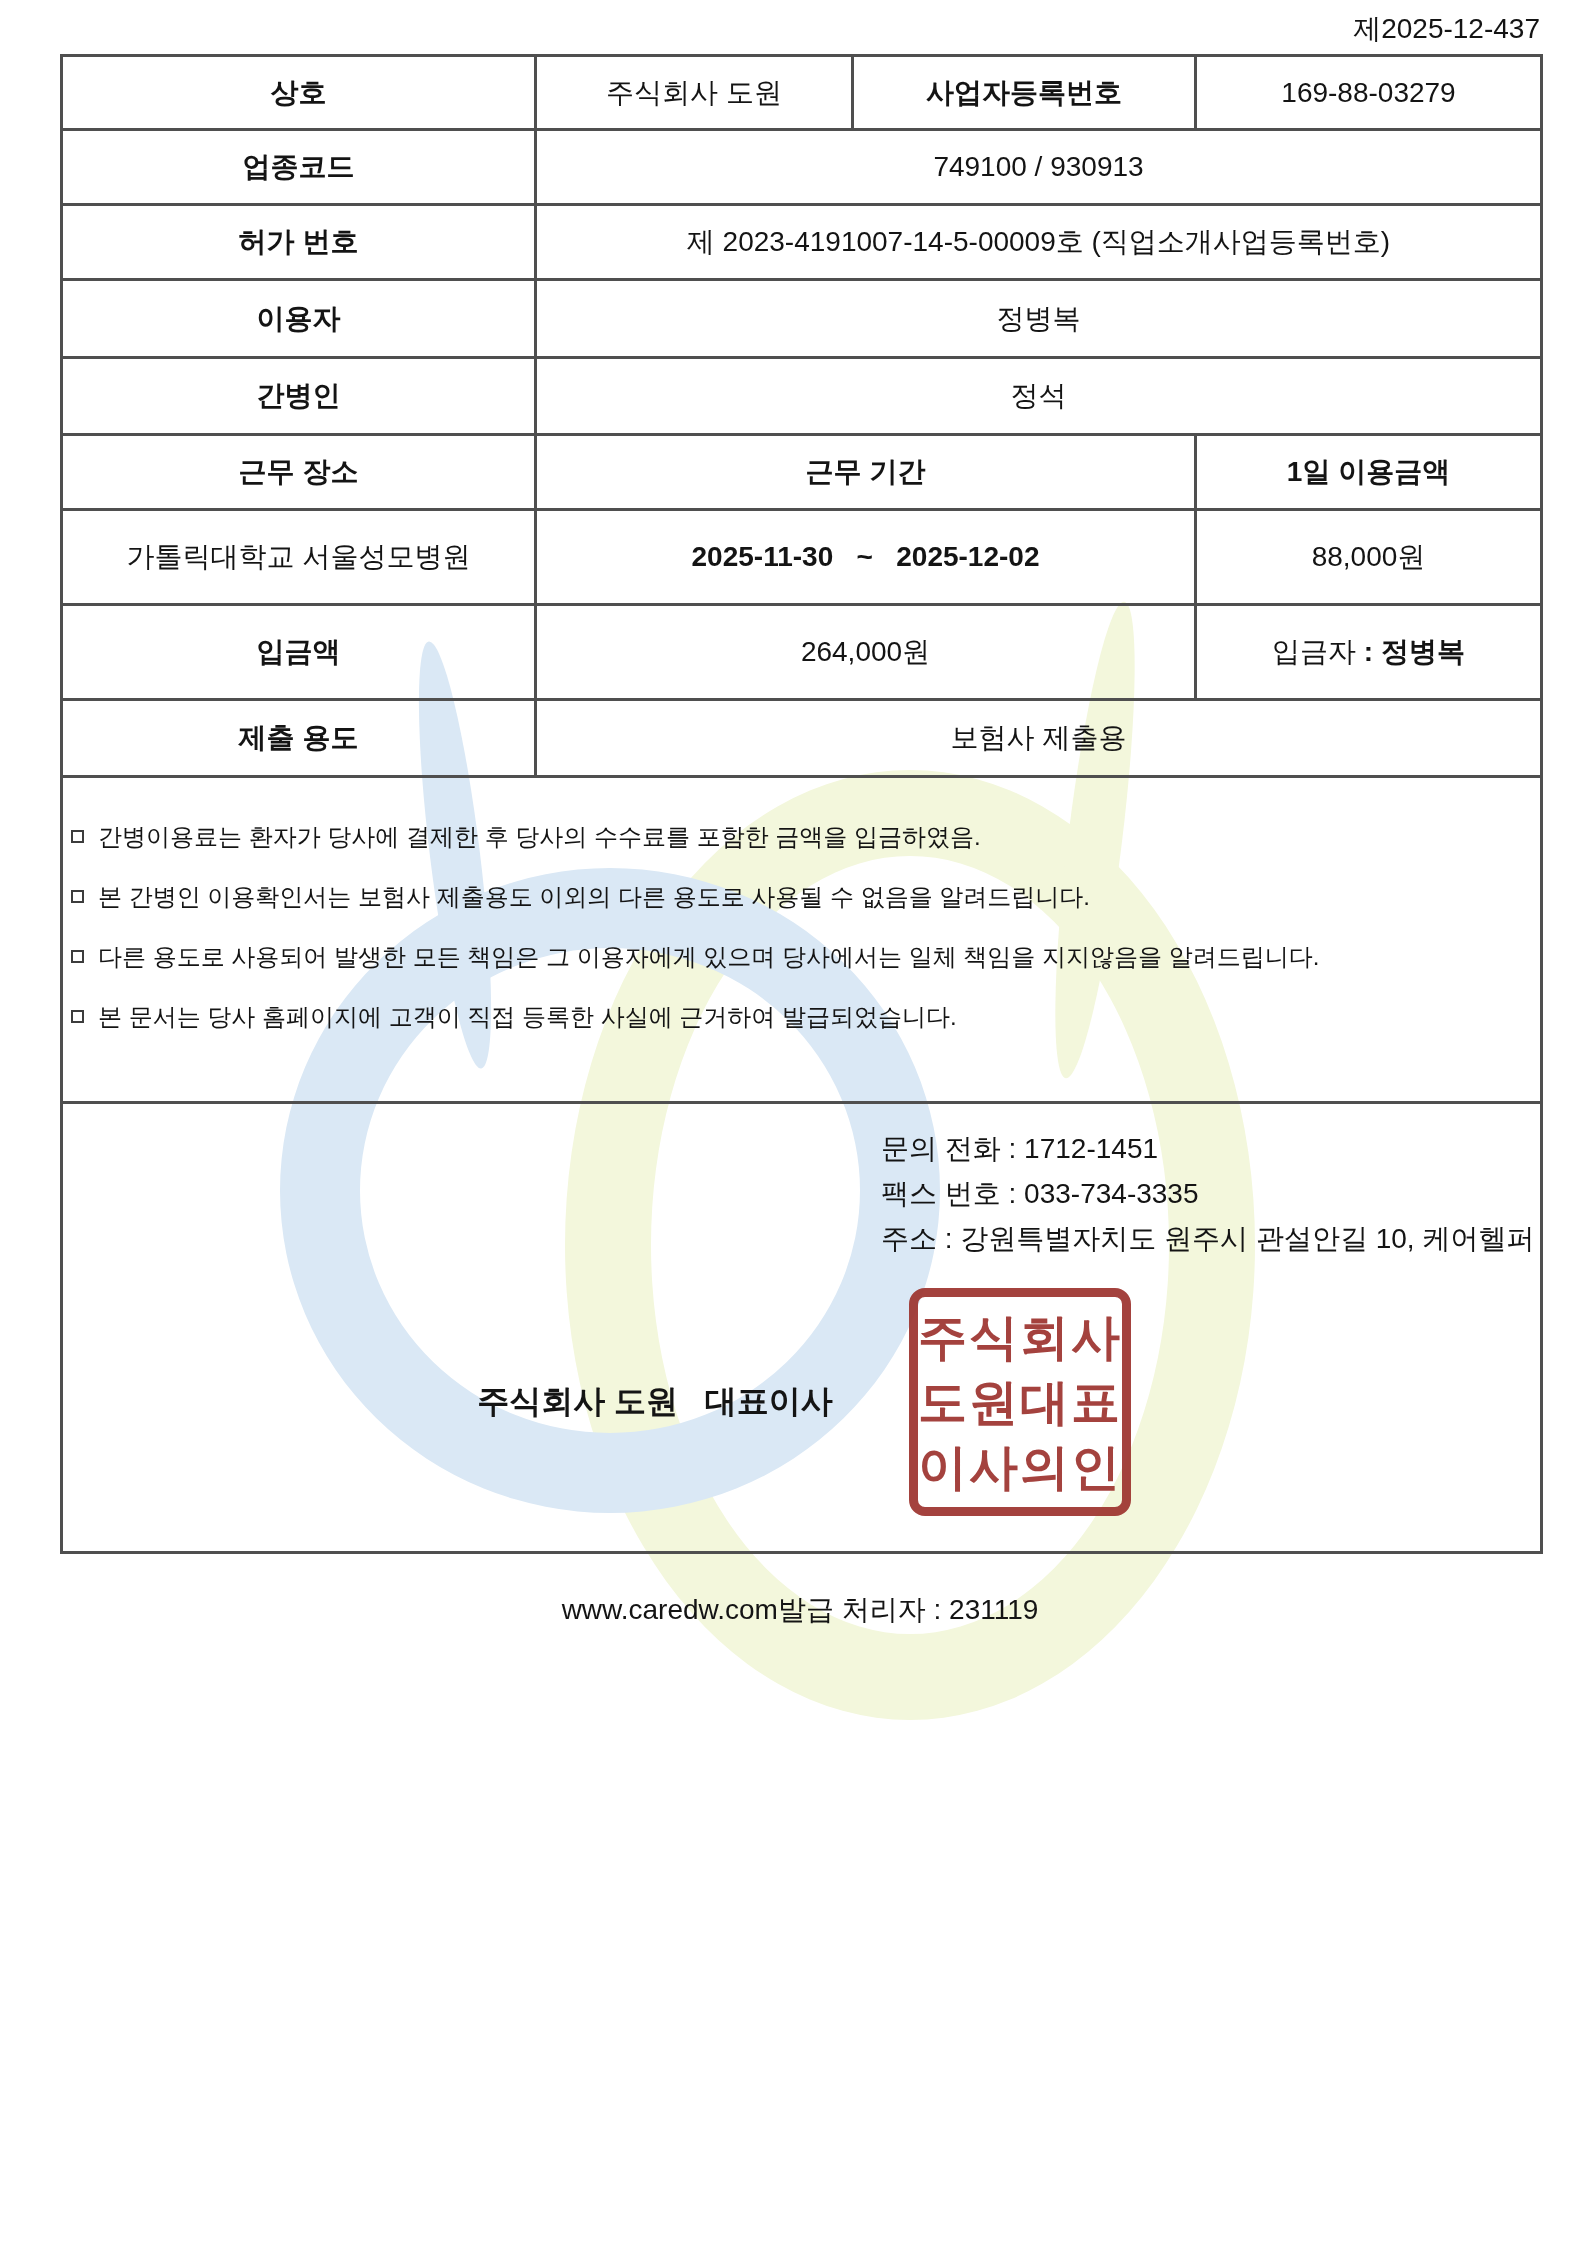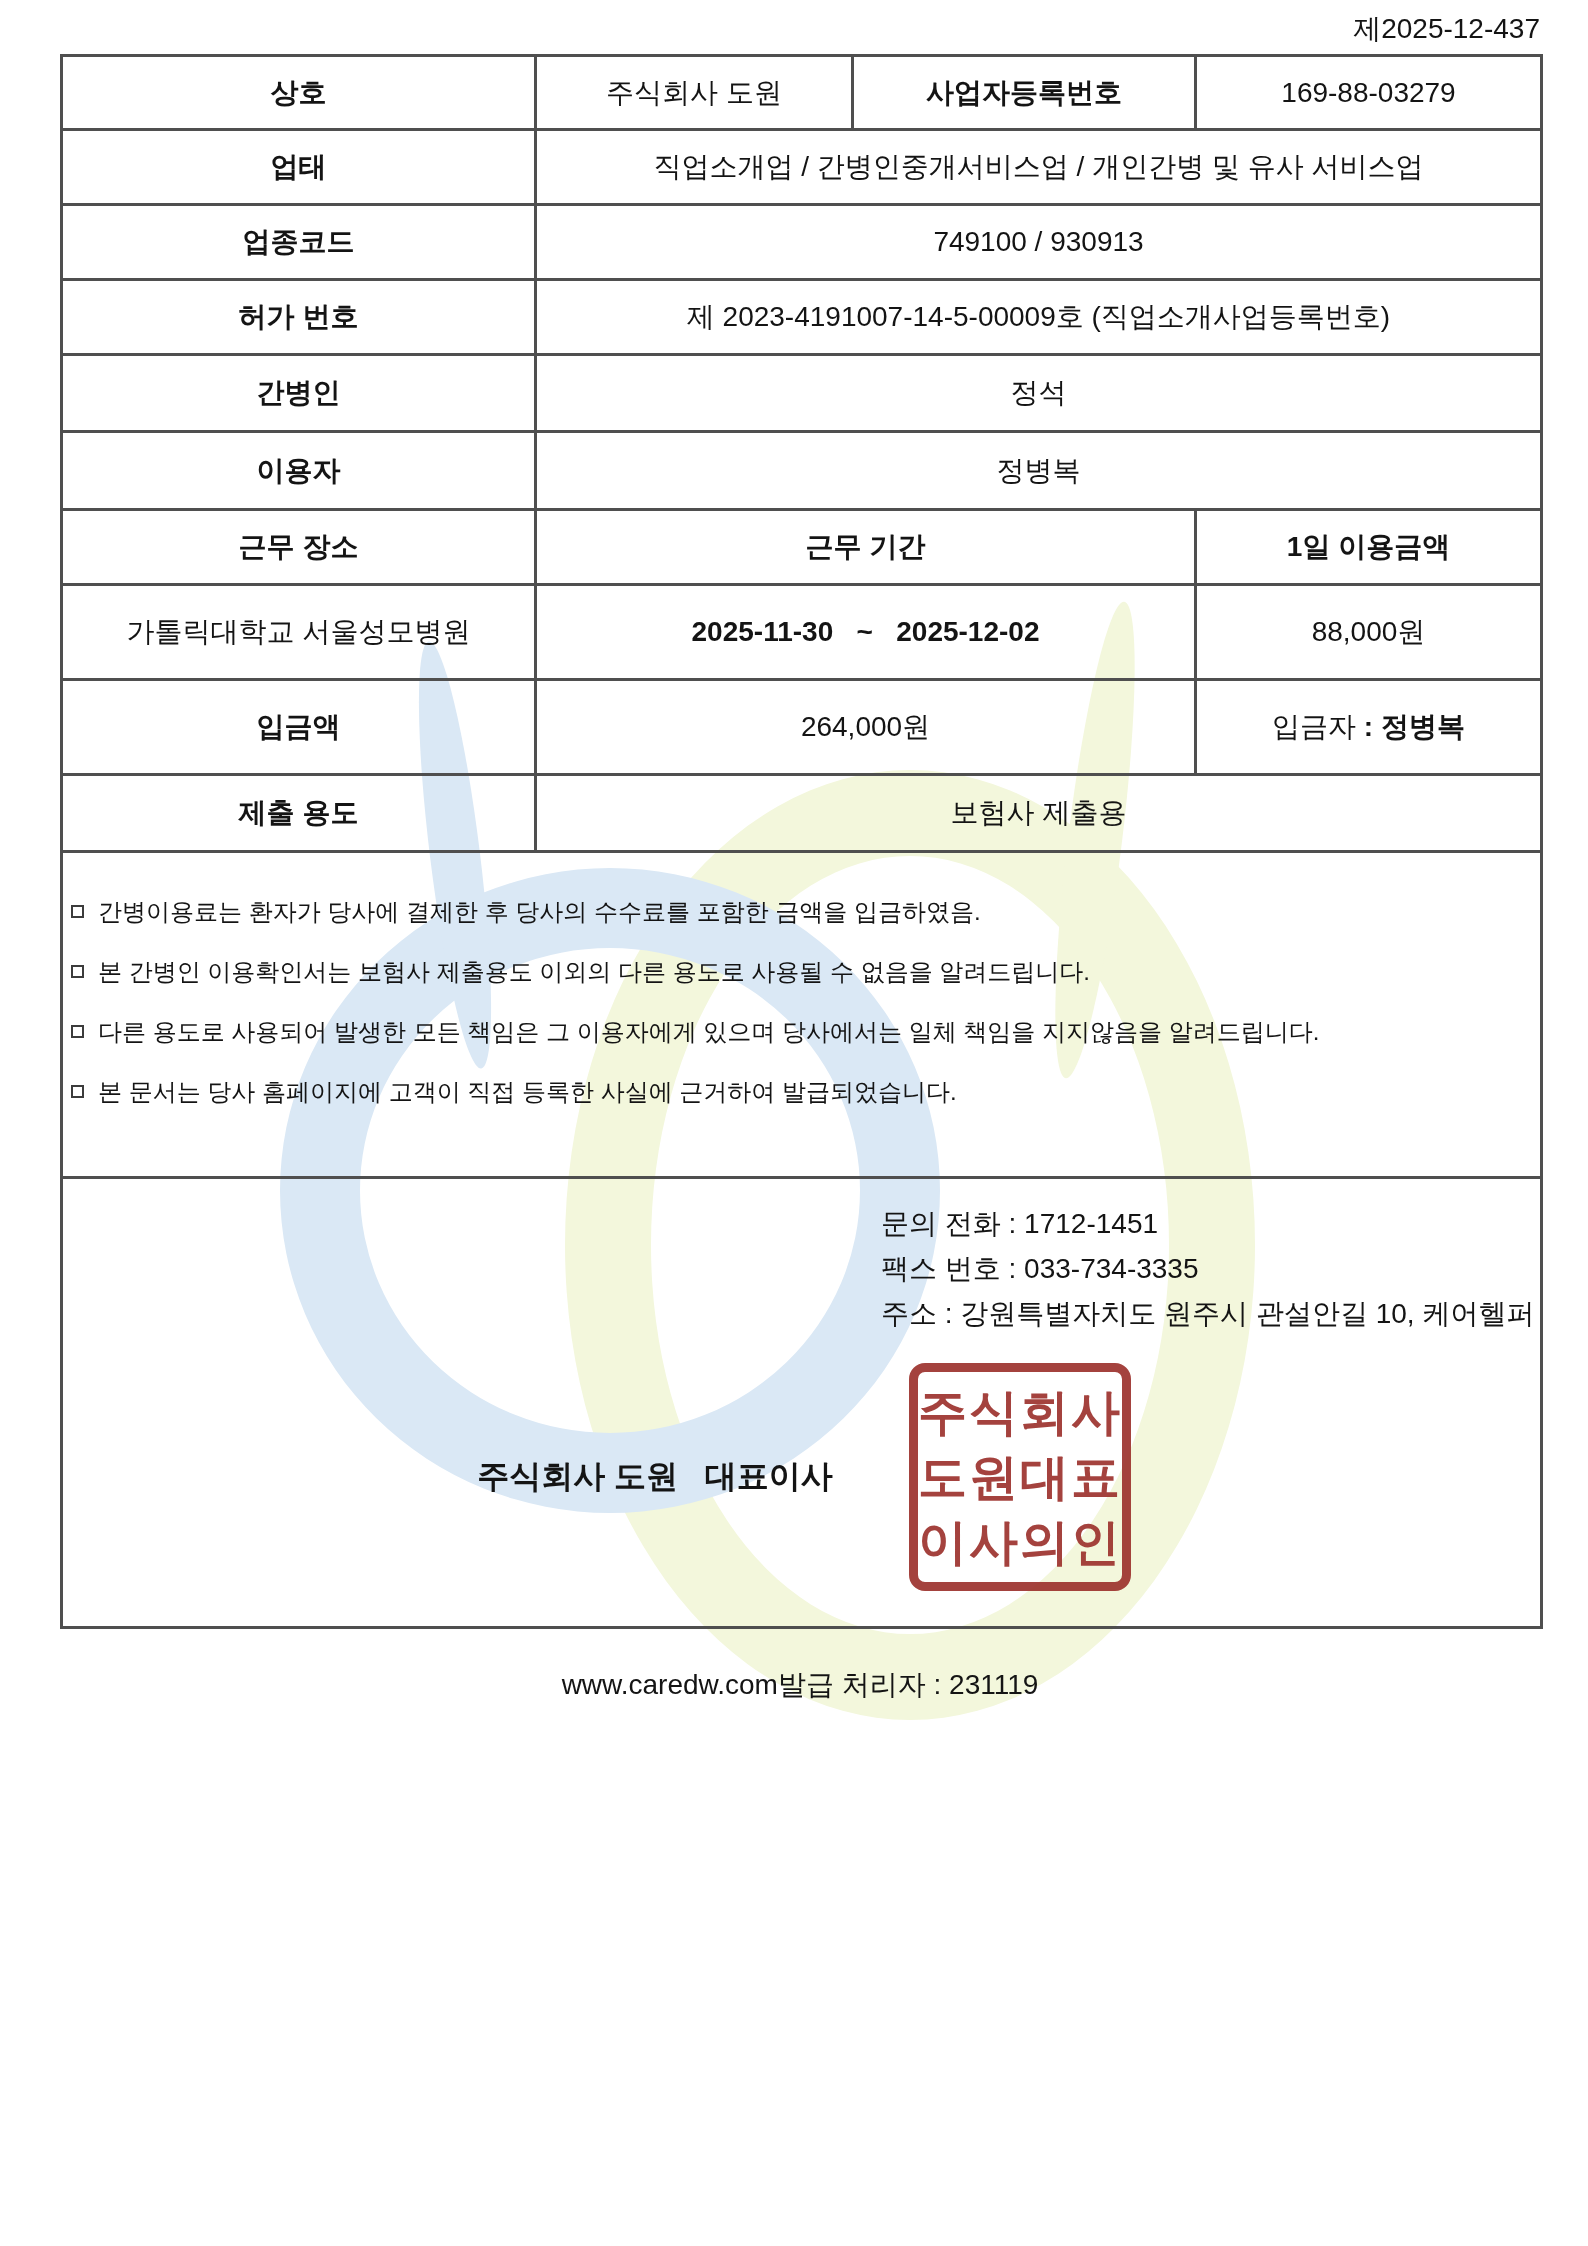--- a/index.html
+++ b/index.html
@@ -159,38 +159,34 @@
           <col style="width:346px">
       </colgroup>
       <tbody>
         <tr style="height:74px">
           <td class="lbl">상호</td>
           <td>주식회사 도원</td>
           <td class="lbl">사업자등록번호</td>
           <td>169-88-03279</td>
         </tr>
         <tr style="height:75px">
-          <td class="lbl">업태</td>
-          <td colspan="3">직업소개업 / 간병인중개서비스업 / 개인간병 및 유사 서비스업</td>
-        </tr>
-        <tr style="height:75px">
           <td class="lbl">업종코드</td>
           <td colspan="3">749100 / 930913</td>
         </tr>
         <tr style="height:75px">
           <td class="lbl">허가 번호</td>
           <td colspan="3">제 2023-4191007-14-5-00009호 (직업소개사업등록번호)</td>
         </tr>
+        <tr style="height:78px">
+          <td class="lbl">이용자</td>
+          <td colspan="3">정병복</td>
+        </tr>
         <tr style="height:77px">
           <td class="lbl">간병인</td>
           <td colspan="3">정석</td>
-        </tr>
-        <tr style="height:78px">
-          <td class="lbl">이용자</td>
-          <td colspan="3">정병복</td>
         </tr>
         <tr style="height:75px">
           <td class="lbl">근무 장소</td>
           <td colspan="2" class="lbl">근무 기간</td>
           <td class="lbl">1일 이용금액</td>
         </tr>
         <tr style="height:95px">
           <td>가톨릭대학교 서울성모병원</td>
           <td colspan="2" class="pre">2025-11-30   ~   2025-12-02</td>
           <td>88,000원</td>

